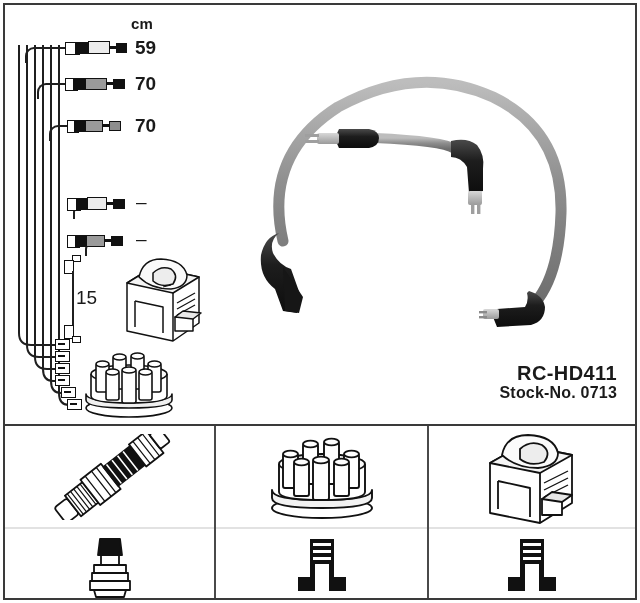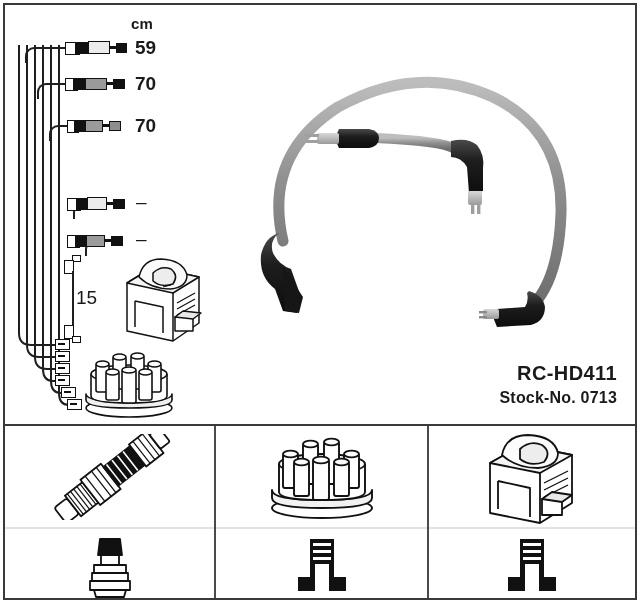--- a/index.html
+++ b/index.html
@@ -51,21 +51,21 @@
   .term{position:absolute;width:15px;height:11px;border:1.6px solid #111;background:#fff;box-sizing:border-box;}
   .term:after{content:"";position:absolute;left:2px;top:3px;width:7px;height:1.6px;background:#111;}
 
   
   #photo{position:absolute;left:238px;top:40px;width:392px;height:310px;}
   #photo svg{display:block;}
 
   
   #partnum{position:absolute;right:18px;top:358px;text-align:right;}
   #part-code{font-size:20px;font-weight:bold;letter-spacing:.4px;line-height:1.05;}
-  #stock-no{font-size:16px;font-weight:bold;margin-top:5px;letter-spacing:.2px;}
+  #stock-no{font-size:16px;font-weight:bold;letter-spacing:.2px;}
 
   
   .cell{position:absolute;top:0;bottom:0;}
   .cell-top{position:absolute;left:0;right:0;top:0;height:101px;
             display:flex;align-items:center;justify-content:center;}
   .cell-bot{position:absolute;left:0;right:0;top:103px;bottom:0;
             display:flex;align-items:flex-start;justify-content:center;padding-top:8px;box-sizing:border-box;}
 </style>
 </head>
 <body>

